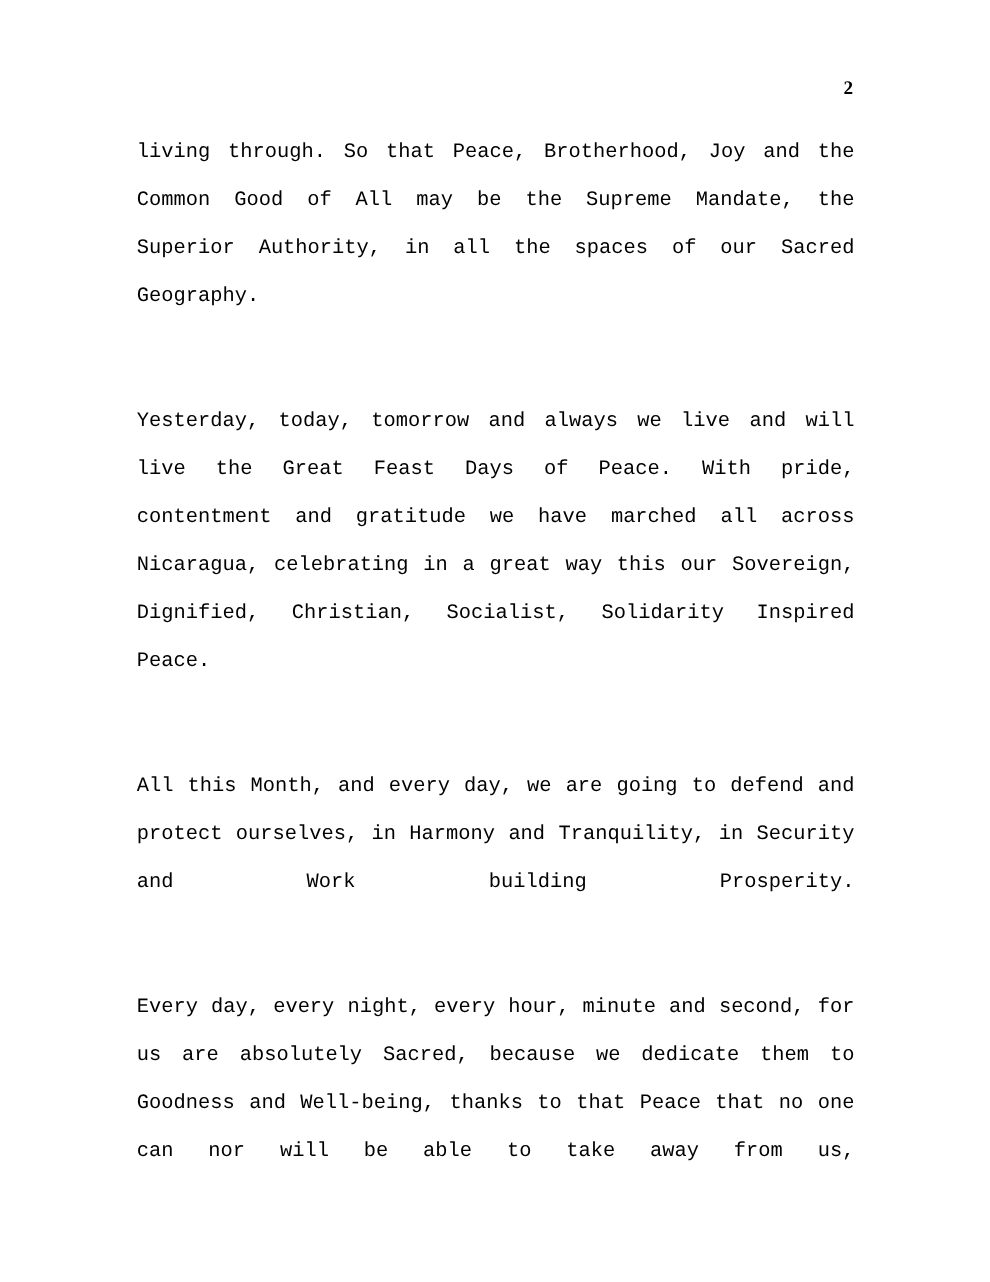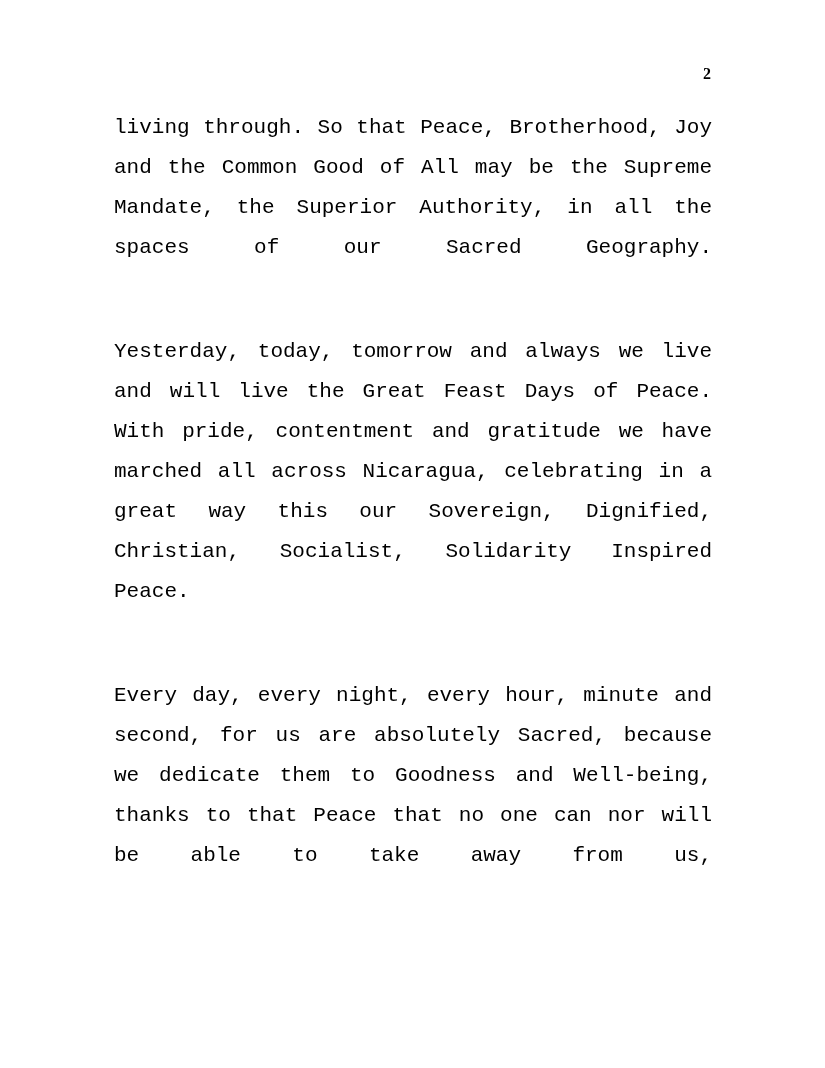--- a/index.html
+++ b/index.html
@@ -41,21 +41,21 @@
   
   .text-column {
     position: absolute;
     top: 108px;
     left: 114px;
     width: 598px;
   }
 
   .paragraph {
     font-family: "Liberation Mono", "DejaVu Sans Mono", monospace;
-    font-size: 21px;
+    font-size: 17px;
     line-height: 40px;
     text-align: justify;
     text-justify: inter-word;
     color: #000000;
     margin: 0 0 24px 0;
     letter-spacing: 0px;
     word-spacing: 0px;
     
   }
 
@@ -73,16 +73,17 @@
 </head>
 <body>
 
 <div class="page">
 
   <div class="page-number">2</div>
 
   <div class="text-column">
     <p class="paragraph">living through. So that Peace, Brotherhood, Joy and the Common Good of All may be the Supreme Mandate, the Superior Authority, in all the spaces of our Sacred Geography.</p>
     <p class="paragraph">Yesterday, today, tomorrow and always we live and will live the Great Feast Days of Peace. With pride, contentment and gratitude we have marched all across Nicaragua, celebrating in a great way this our Sovereign, Dignified, Christian, Socialist, Solidarity Inspired Peace.</p>
+    <p class="paragraph">All this Month, and every day, we are going to defend and protect ourselves, in Harmony and Tranquility, in Security and Work building Prosperity.</p>
     <p class="paragraph">Every day, every night, every hour, minute and second, for us are absolutely Sacred, because we dedicate them to Goodness and Well-being, thanks to that Peace that no one can nor will be able to take away from us,</p>
   </div>
 
 </div>
 
 </body></html>

